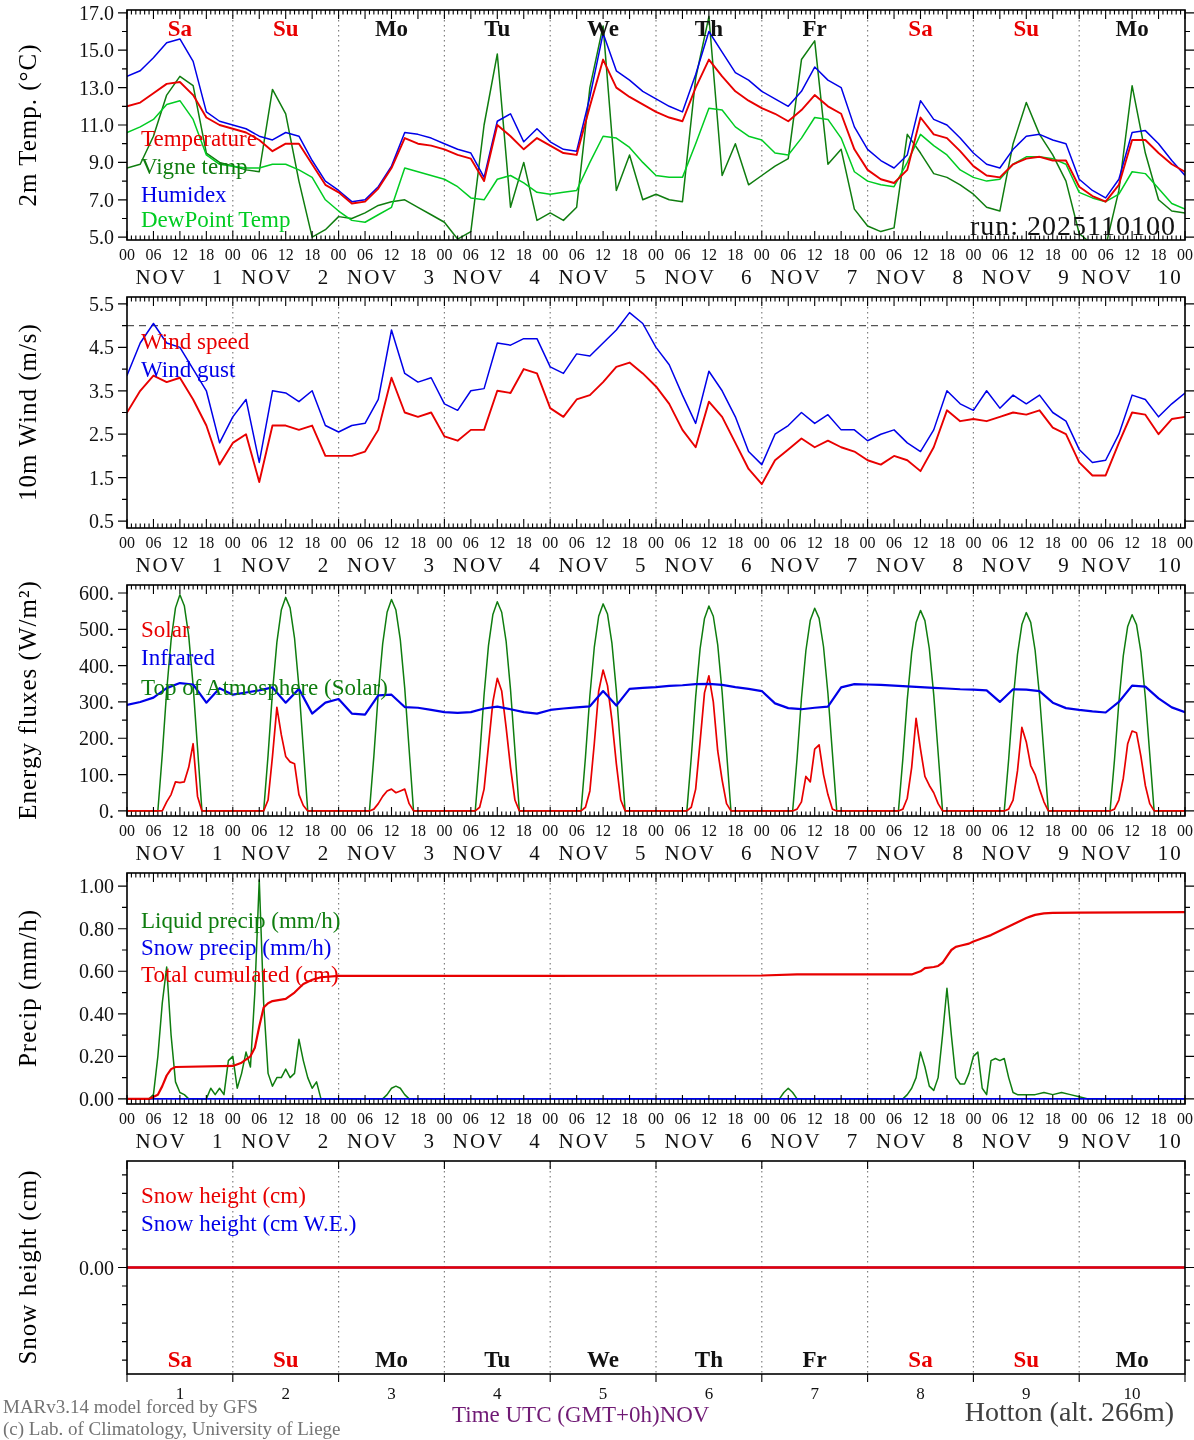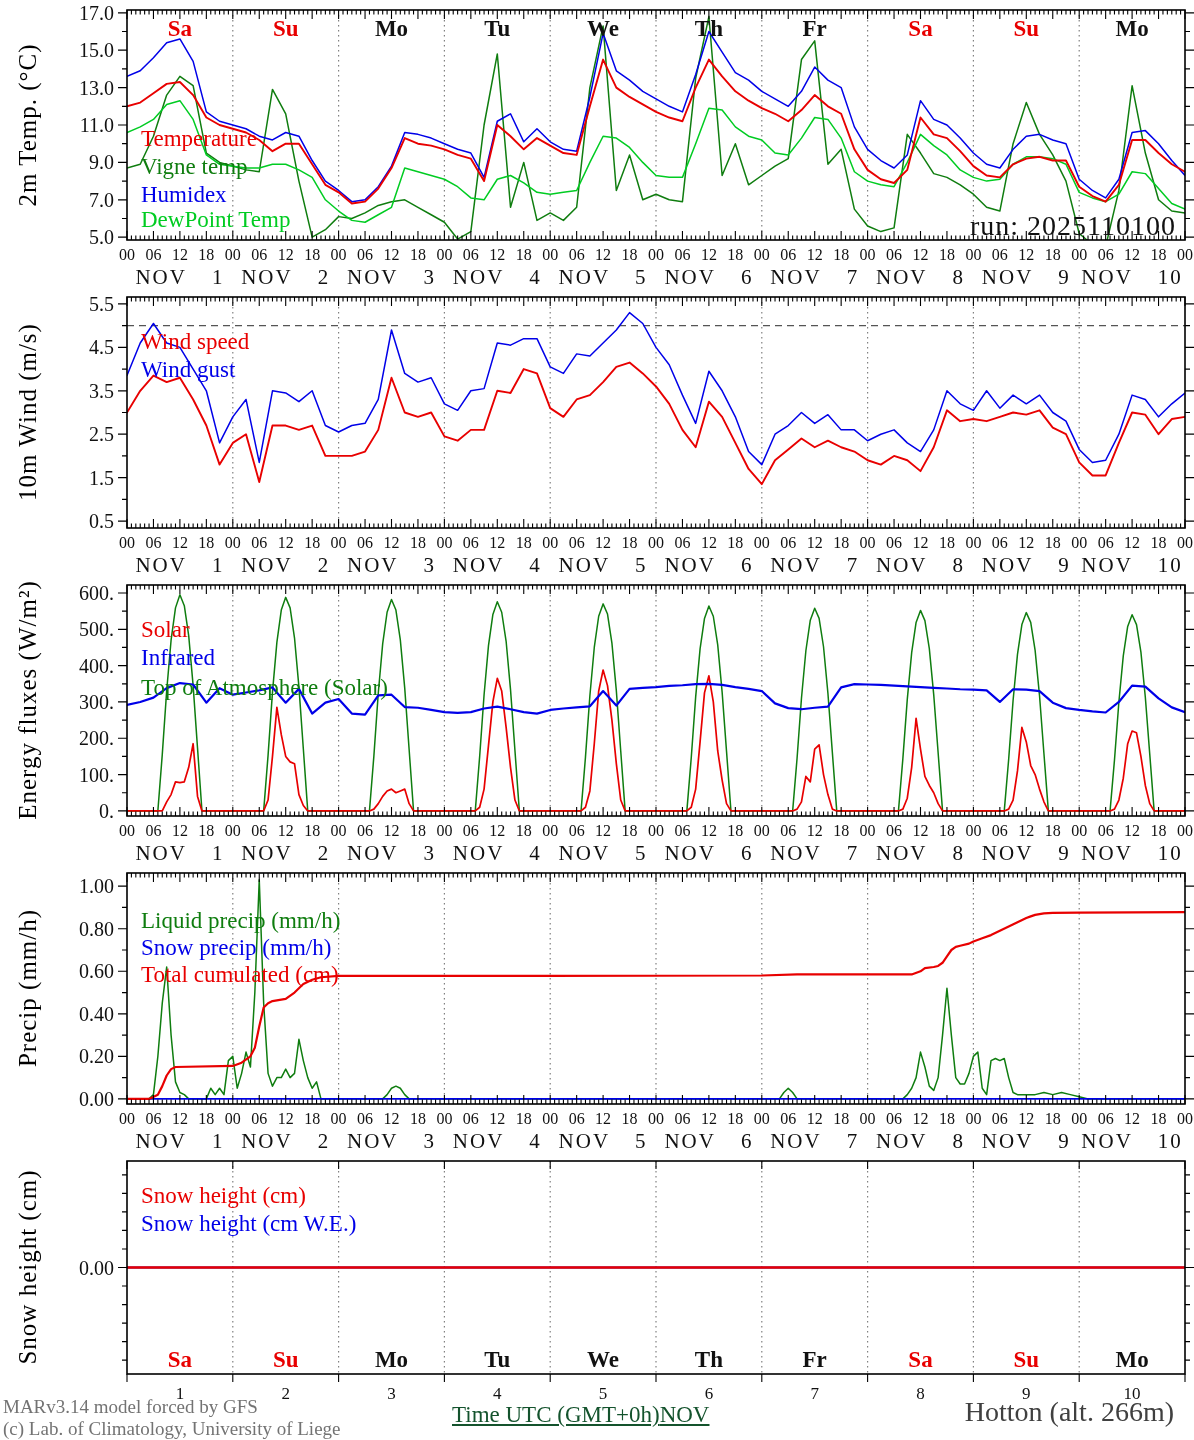--- a/index.html
+++ b/index.html
@@ -3,21 +3,21 @@
 <meta charset="utf-8">
 <style>
   html,body{margin:0;padding:0;background:#ffffff;}
   #page{position:relative;width:1194px;height:1440px;background:#ffffff;overflow:hidden;
         font-family:"Liberation Serif", serif;}
   #chart-svg{position:absolute;left:0;top:0;}
   .ytitle{position:absolute;left:-122px;width:300px;height:32px;line-height:32px;
           text-align:center;transform:rotate(-90deg);font-size:25px;color:#000;
           letter-spacing:1px;white-space:nowrap;}
   .footer-red{position:absolute;left:3px;color:#737373;font-size:19px;white-space:nowrap;}
-  .footer-center{position:absolute;left:452px;top:1402px;color:#14532d;font-size:23px;white-space:nowrap;text-decoration:underline;}
+  .footer-center{position:absolute;left:452px;top:1402px;color:#701a75;font-size:23px;white-space:nowrap;}
   .footer-station{position:absolute;right:20px;top:1396px;color:#404040;font-size:28px;white-space:nowrap;margin-left:18px;}
   .run-label{position:absolute;right:18px;top:210px;color:#111;font-size:28px;letter-spacing:1px;}
 </style>
 </head>
 <body>
 
 <div id="page">
   <svg id="chart-svg" width="1194" height="1440">
       <g>
         <clipPath id="clip0">

